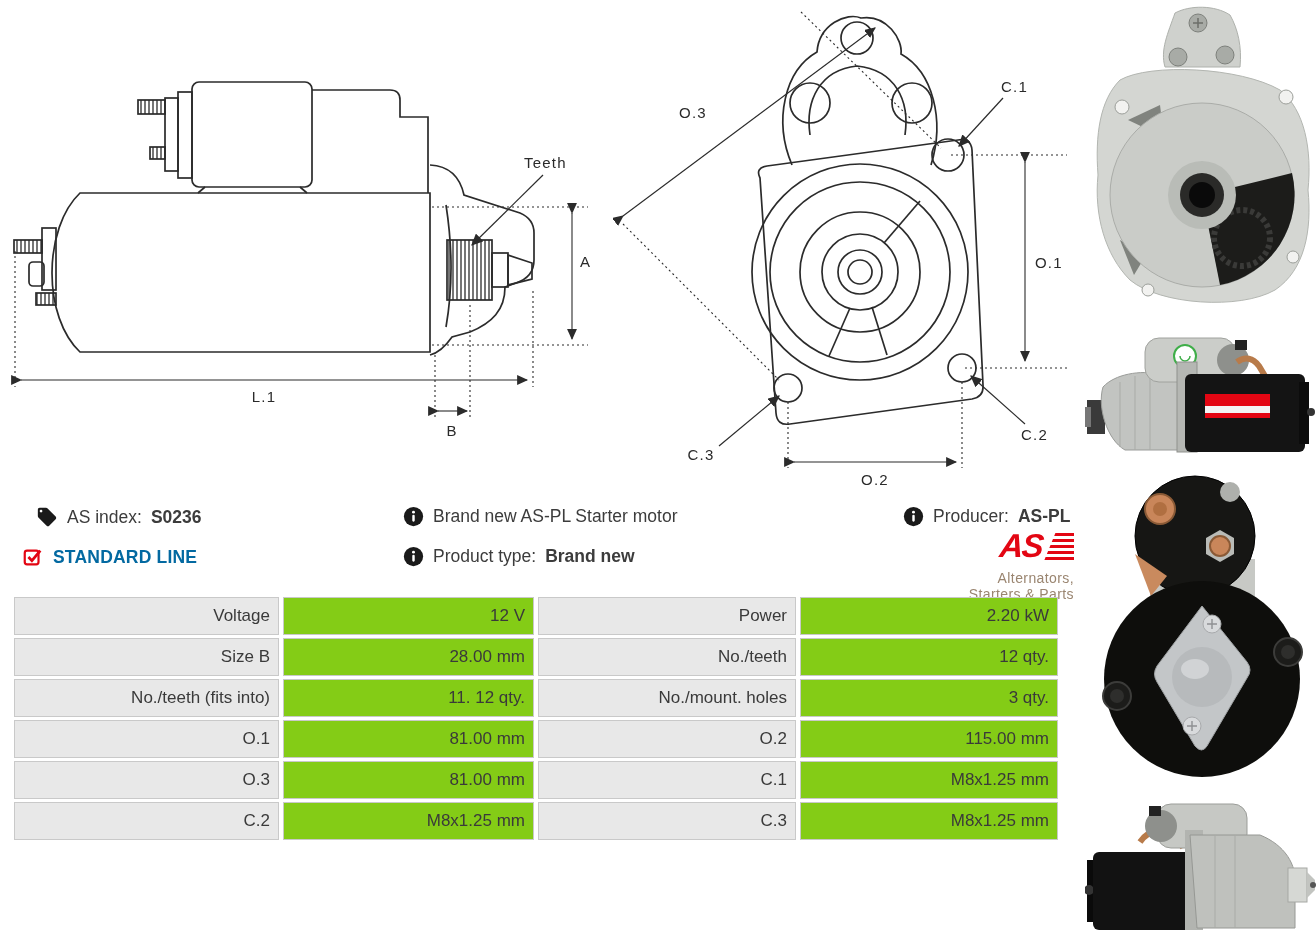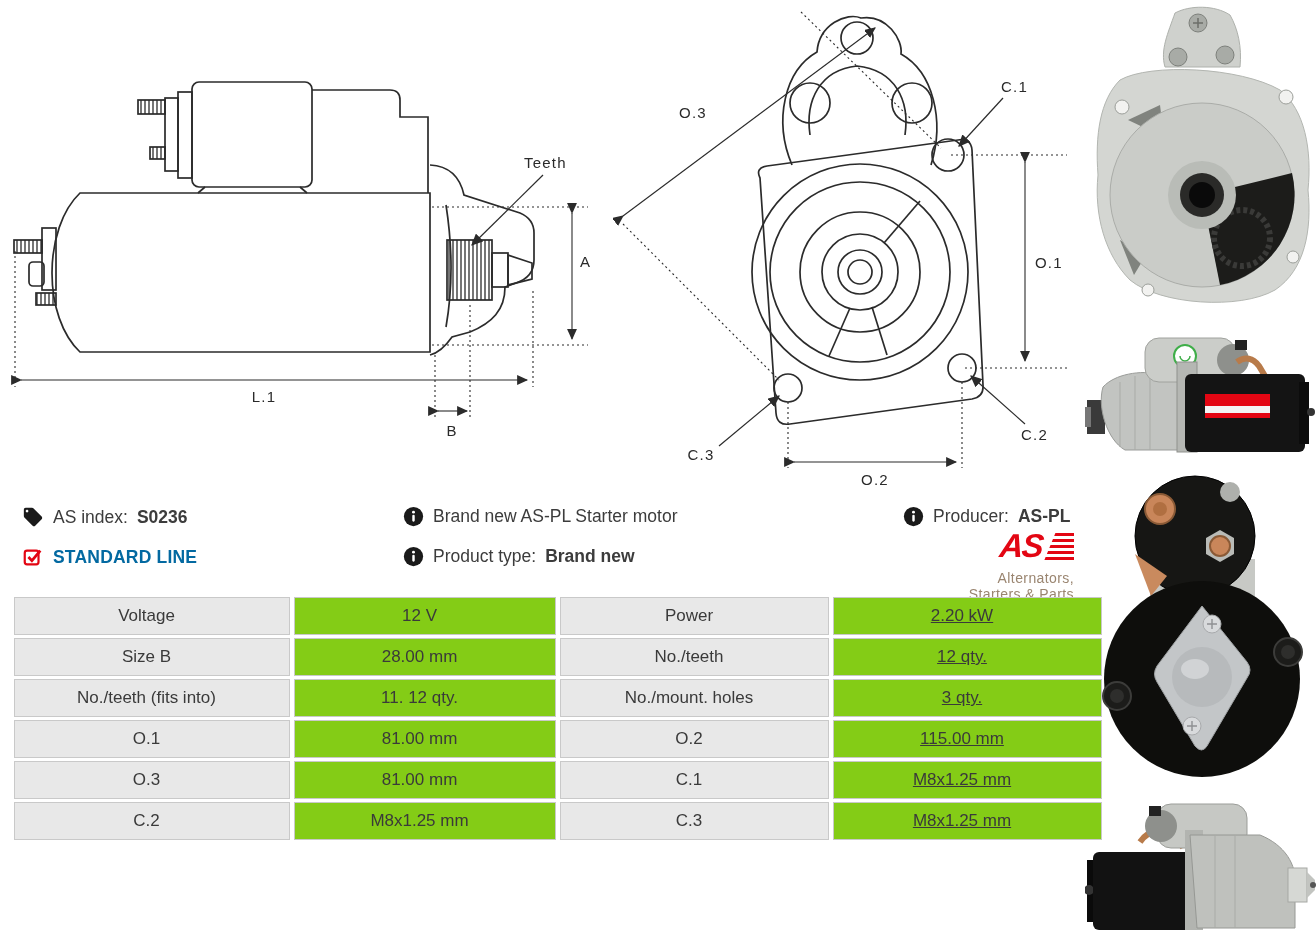--- a/index.html
+++ b/index.html
@@ -20,27 +20,27 @@
   .as-logo .as-word{font-style:italic;font-weight:bold;font-size:33px;line-height:30px;
                     color:#e30613;letter-spacing:-2px;transform:skewX(-6deg);}
   .as-logo .stripes{width:30px;height:28px;margin-left:2px;
       background:repeating-linear-gradient(180deg,#e30613 0 3px,transparent 3px 6px);
       clip-path:polygon(38% 0,100% 0,100% 100%,0 100%);}
   .as-logo .tagline{font-size:14px;color:#9a8570;margin-top:9px;letter-spacing:.4px;}
 
   
   table.spec{position:absolute;left:10px;top:594px;border-collapse:separate;
              border-spacing:4px 3px;font-size:17px;color:#3a3a3a;}
-  table.spec td{border:1px solid #c9c9c9;padding:6px 19px 6px 8px;
-                text-align:center;vertical-align:middle;}
+  table.spec td{border:1px solid #c9c9c9;padding:6px 8px 6px 8px;
+                text-align:right;vertical-align:middle;}
   td.lbl{background:#e8e8e8;width:247px;}
   td.val{background:#84cc16;}
   td.v1{width:233px;}
   td.l2{width:240px;}
-  td.v2{width:240px;text-decoration:underline;}
+  td.v2{width:240px;}
   tr.h37 td{height:24px;}
   tr.h57 td{height:44px;}
   td .narrow{display:inline-block;max-width:200px;}
 
   
   svg text{font-family:"Liberation Sans",sans-serif;}
   .dim-label{font-size:15px;fill:#2a2a2a;letter-spacing:1.2px;}
 </style>
 </head>
 <body>
@@ -237,21 +237,21 @@
   <circle cx="76" cy="36" r="16" fill="#8e908c"></circle>
   <rect x="64" y="16" width="12" height="10" fill="#222"></rect>
   <rect x="100" y="40" width="18" height="100" fill="#b2b4b0"></rect>
   <path d="M105,45 L175,45 C200,55 212,75 210,95 L210,138 L112,138 Z" fill="#bfc1bd" stroke="#969894"></path>
   <path d="M130,45 V138 M150,45 V138" stroke="#a9aba7"></path>
   <rect x="203" y="78" width="19" height="34" fill="#d6d8d4" stroke="#a6a8a4"></rect>
   <polygon points="222,82 230,90 230,100 222,108" fill="#c2c4c0"></polygon>
   <circle cx="228" cy="95" r="3" fill="#555"></circle>
 </svg>
 
-<div class="info-item" style="left:22px;top:506px">
+<div class="info-item" style="left:36px;top:506px">
   <span class="icon">
     <svg width="22" height="22" viewBox="0 0 24 24">
         <path fill="#1a1a1a" d="M21.41 11.58l-9-9C12.05 2.22 11.55 2 11 2H4c-1.1 0-2 .9-2 2v7c0 .55.22 1.05.59 1.42l9 9c.36.36.86.58 1.41.58.55 0 1.05-.22 1.41-.59l7-7c.37-.36.59-.86.59-1.41 0-.55-.22-1.06-.59-1.42zM5.5 7C4.67 7 4 6.33 4 5.5S4.67 4 5.5 4 7 4.67 7 5.5 6.33 7 5.5 7z"></path>
       </svg>
   </span>
   <span>AS index:</span>
   <span class="bold">S0236</span>
 </div>
 
 <div class="info-item" style="left:22px;top:546px">

